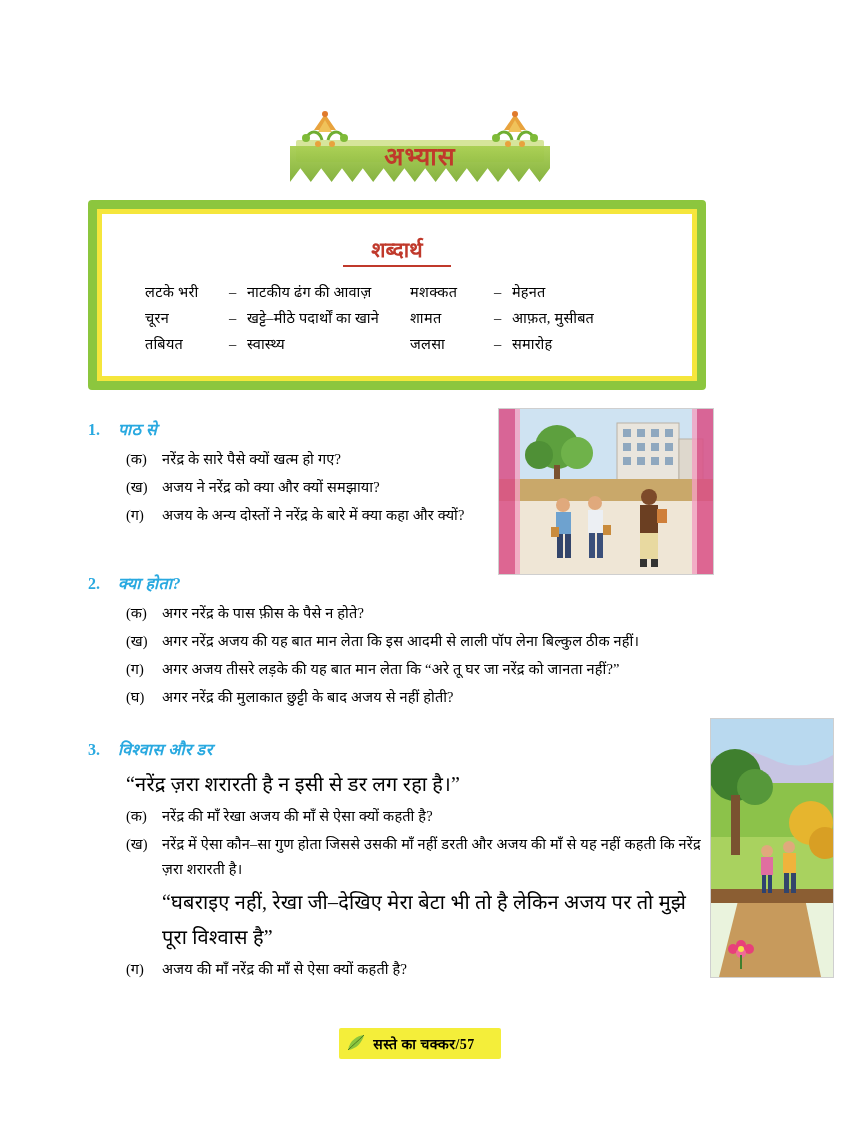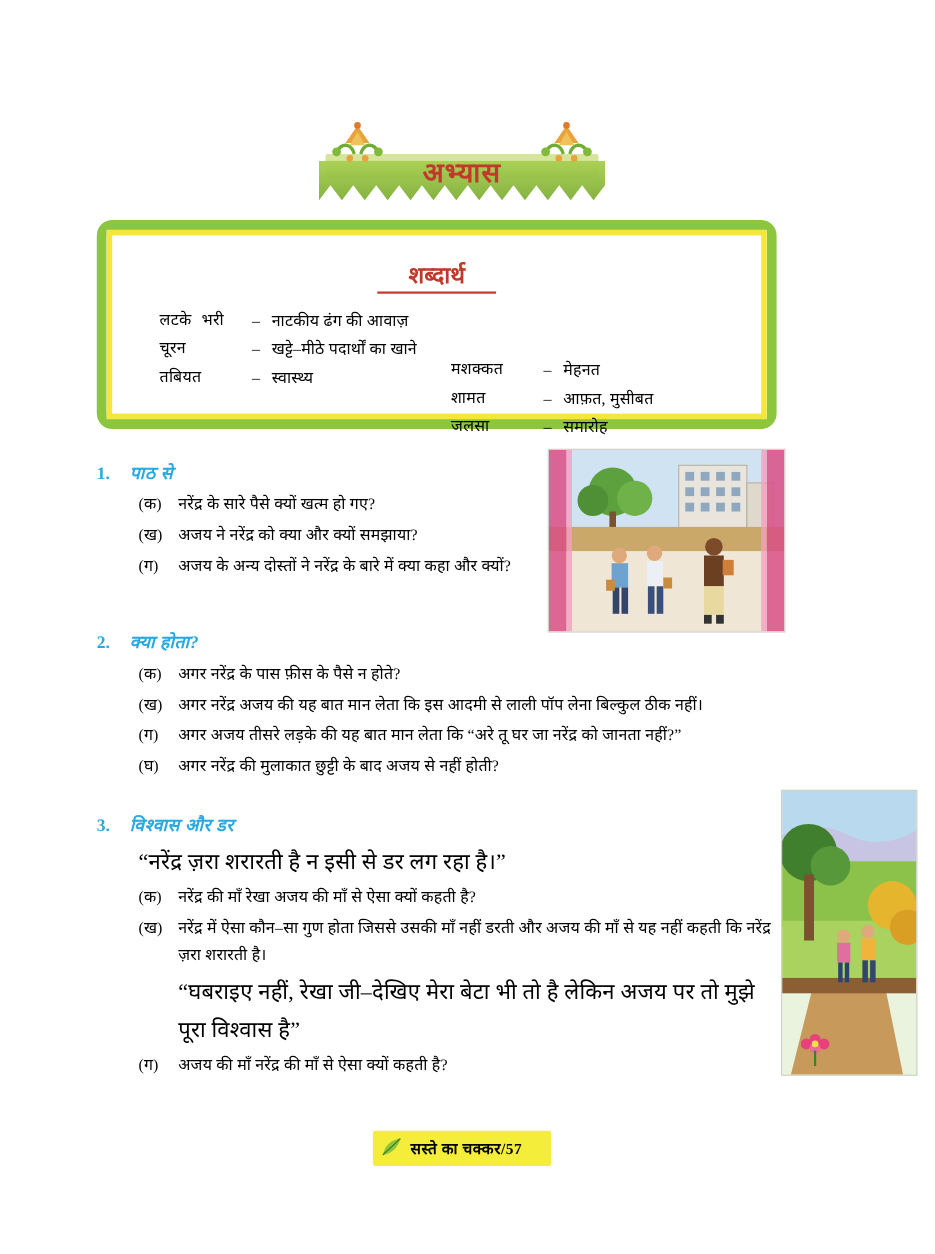--- a/index.html
+++ b/index.html
@@ -74,21 +74,21 @@
   
   .shabd-box {
     position: absolute;
     left: 88px;
     top: 200px;
     width: 618px;
     height: 190px;
     border: 9px solid #8cc63e;
     box-sizing: border-box;
     background: #ffffff;
-    border-radius: 14px;
+    border-radius: 4px;
   }
   .shabd-box .inner {
     position: absolute;
     inset: 0;
     border: 5px solid #f5e63c;
     box-sizing: border-box;
     background: #fff;
   }
   .shabd-title {
     position: absolute;
@@ -119,34 +119,32 @@
     display: flex;
     z-index: 3;
     box-sizing: border-box;
     padding: 0 44px 0 48px;
   }
   .shabd-col {
     flex: 1;
   }
   .shabd-col.right {
     padding-left: 22px;
-    margin-top: 45px;
   }
   .sh-row {
     display: flex;
     font-size: 14.5px;
     color: #000;
     line-height: 1.6;
     margin-bottom: 3px;
   }
   .sh-term {
     width: 84px;
     flex: 0 0 84px;
     letter-spacing: 0.3px;
-    font-family: Liberation Mono, monospace;
   }
   .sh-dash {
     width: 18px;
     flex: 0 0 18px;
   }
   .sh-mean {
     flex: 1;
     letter-spacing: 0.2px;
   }
   .sh-cont {

